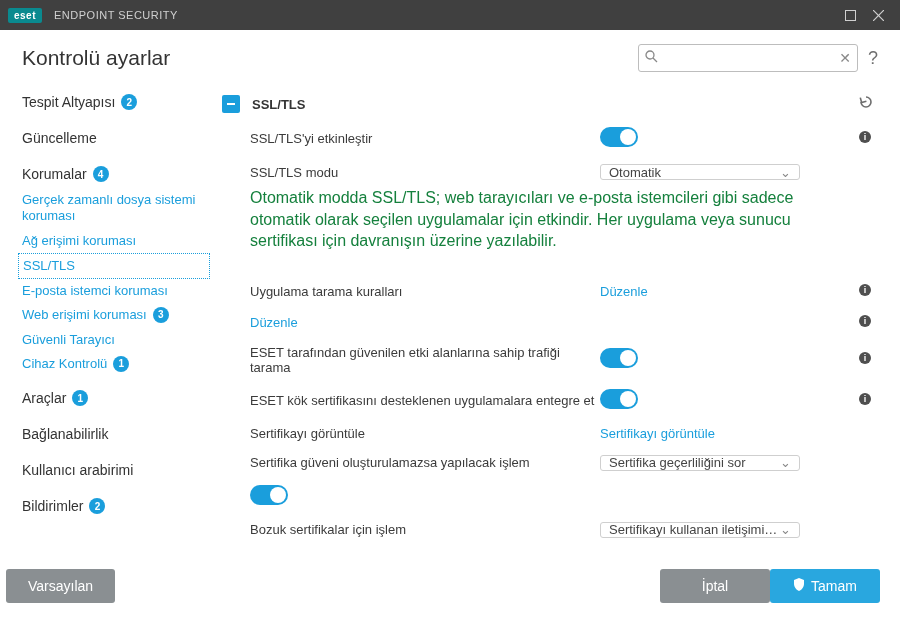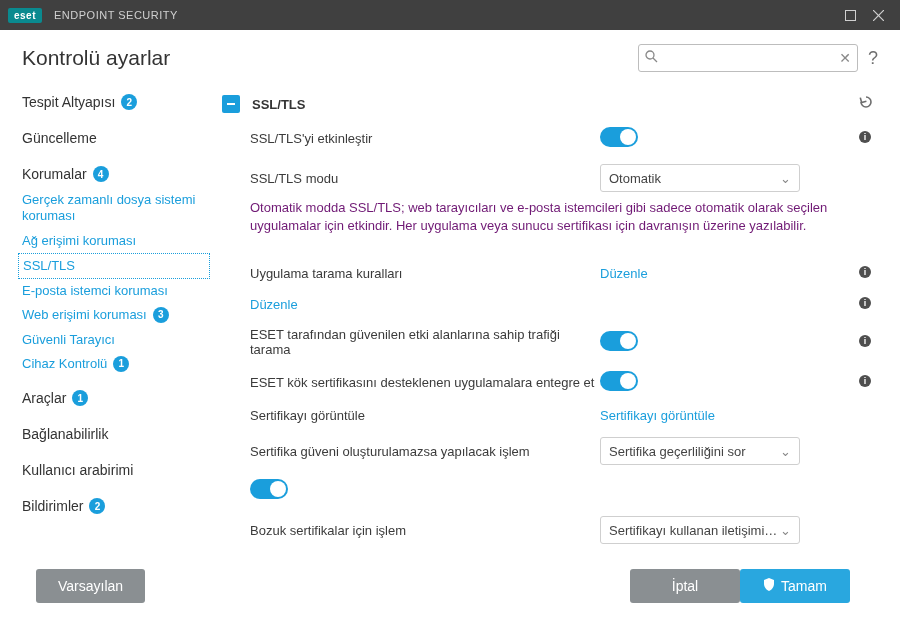--- a/index.html
+++ b/index.html
@@ -27,29 +27,29 @@
 .badge-num{display:inline-flex;align-items:center;justify-content:center;background:#1a9edc;color:#fff;font-size:10px;font-weight:700;border-radius:50%;width:16px;height:16px;margin-left:6px}
 .content{flex:1;padding:6px 24px 0 10px;overflow:auto}
 .section-hdr{display:flex;align-items:center;background:transparent;padding:6px 2px}
 .collapse-box{width:18px;height:18px;background:#1a9edc;color:#fff;display:flex;align-items:center;justify-content:center;border-radius:2px;cursor:pointer}
 .section-title{font-weight:700;font-size:13px;color:#353535;margin-left:12px;flex:1}
 .revert-icon{color:#6e6e6e;font-size:16px;cursor:pointer}
 .row{display:flex;align-items:center;padding:7px 0 7px 30px;font-size:13px;color:#3b3b3b}
 .row .label{flex:0 0 350px}
 .row .control{flex:1}
 .row .info{width:22px;text-align:center;color:#4f4f4f;font-size:13px}
-.desc{font-size:13px;color:#701a75;padding:0 30px 6px 30px;line-height:1.35}
+.desc{font-size:16px;color:#15803d;padding:0 30px 6px 30px;line-height:1.35}
 .spacer8{height:18px}
 .toggle{width:38px;height:20px;border-radius:10px;background:#1a9edc;position:relative;cursor:pointer;display:inline-block}
 .toggle .knob{position:absolute;top:2px;width:16px;height:16px;background:#fff;border-radius:50%;right:2px}
 .link{color:#1a9edc;cursor:pointer;font-size:13px}
-.select{width:200px;height:28px;border:1px solid #cfcfcf;border-radius:3px;display:flex;align-items:center;padding:0 8px;font-size:13px;color:#444;background:#fff;cursor:pointer;position:relative}
+.select{width:200px;height:16px;border:1px solid #cfcfcf;border-radius:3px;display:flex;align-items:center;padding:0 8px;font-size:13px;color:#444;background:#fff;cursor:pointer;position:relative}
 .select .val{flex:1;overflow:hidden;text-overflow:ellipsis;white-space:nowrap}
 .select .chev{color:#888}
-.footer{position:absolute;bottom:0;left:0;right:0;height:68px;display:flex;align-items:center;padding:0 36px}
+.footer{position:absolute;bottom:0;left:0;right:0;height:68px;display:flex;align-items:center;padding:0 6px}
 .btn{height:34px;padding:0 22px;border-radius:3px;font-size:14px;display:flex;align-items:center;justify-content:center;cursor:pointer;border:none}
 .btn-default{background:#8a8f92;color:#fff;margin-right:auto}
 .btn-primary{background:#29a7df;color:#fff;margin-right:14px;min-width:110px}
 .btn-cancel{background:#8a8f92;color:#fff;min-width:110px}
 .shield{margin-right:6px;font-size:13px}
 .sidebar-group{margin-bottom:8px}
 .sideline{display:flex;align-items:center}
 </style>
 </head>
 <body>

